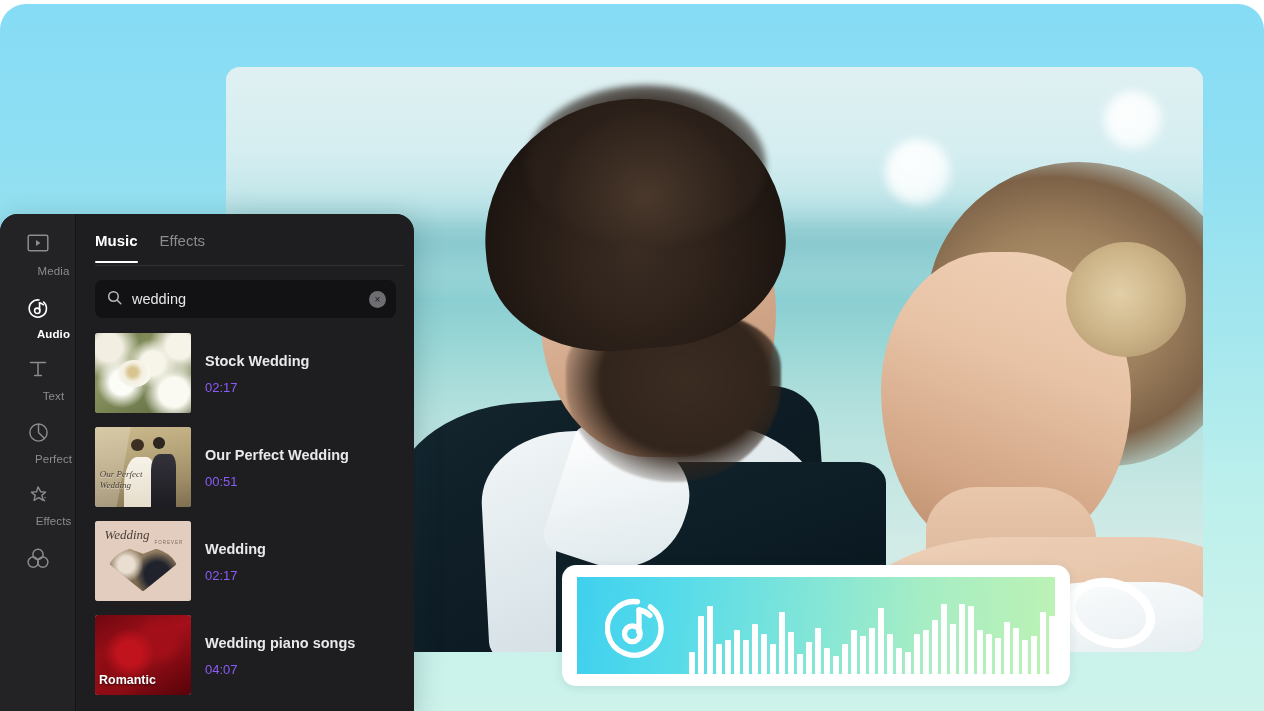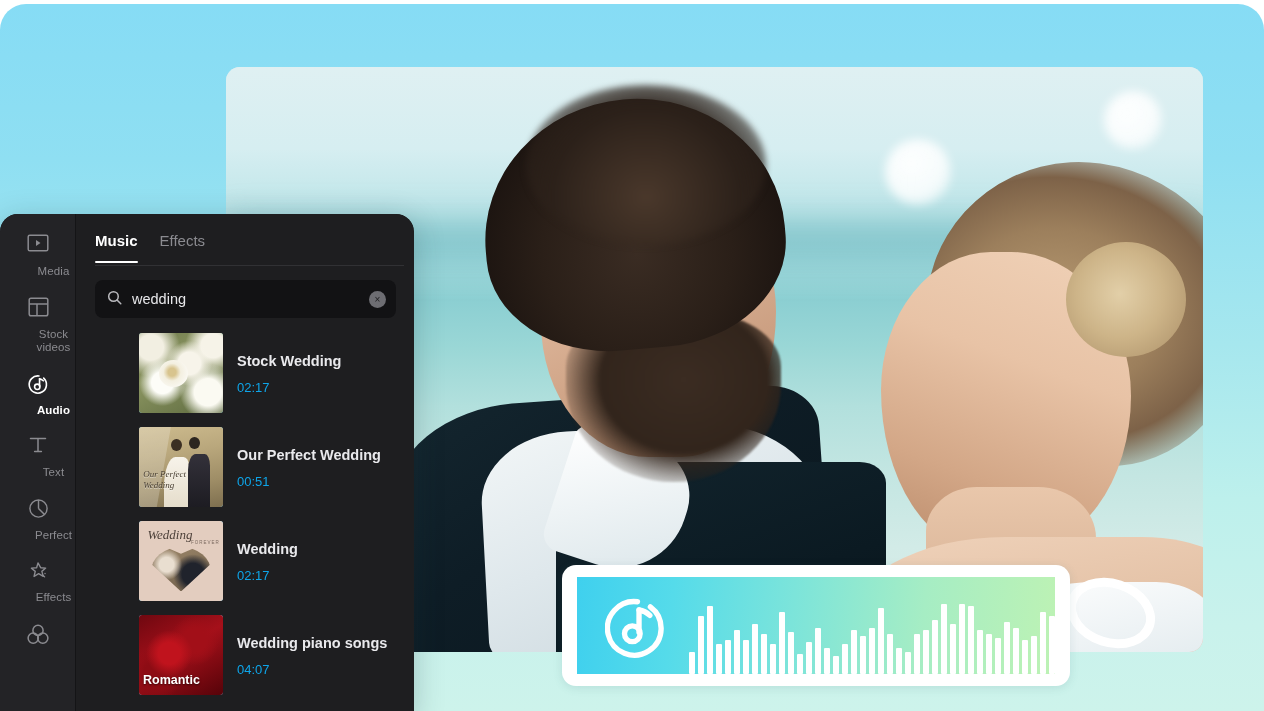--- a/index.html
+++ b/index.html
@@ -342,39 +342,38 @@
   }
   .track {
     display: flex;
     align-items: center;
     gap: 14px;
     padding: 7px 18px;
     cursor: pointer;
   }
   .thumb {
     position: relative;
-    width: 84px; height: 80px;
+    width: 96px; height: 80px;
     border-radius: 3px;
     overflow: hidden;
     flex: none;
     background: #7dd3fc;
-    margin-left: 44px;
   }
   .track-meta { min-width: 0; }
   .track-title {
     font-size: 14.5px;
     font-weight: bold;
     color: #e9e9ec;
     line-height: 19px;
     white-space: nowrap;
   }
   .track-dur {
     margin-top: 9px;
     font-size: 13px;
-    color: #0ea5e9;
+    color: #8b5cf6;
   }
 
   
   .art-roses-white {
     position: absolute; inset: 0;
     background:
       radial-gradient(circle at 28% 62%, #fdfdf8 0 14%, rgba(253,253,248,0) 30%),
       radial-gradient(circle at 60% 38%, #f7f4ea 0 16%, rgba(247,244,234,0) 32%),
       radial-gradient(circle at 82% 74%, #fbfaf2 0 15%, rgba(251,250,242,0) 31%),
       radial-gradient(circle at 14% 18%, #f2efe2 0 13%, rgba(242,239,226,0) 30%),
@@ -554,30 +553,20 @@
         <div class="rail-item">
           <span class="rail-icon">
             <svg width="22" height="18" viewBox="0 0 22 18" fill="none">
               <rect x="1.2" y="1.2" width="19.6" height="15.6" rx="1.6" stroke="currentColor" stroke-width="1.5"></rect>
               <path d="M9 6l4.5 3L9 12V6z" fill="currentColor"></path>
             </svg>
           </span>
           <span class="rail-label">Media</span>
         </div>
 
-        <div class="rail-item">
-          <span class="rail-icon">
-            <svg width="21" height="20" viewBox="0 0 21 20" fill="none">
-              <rect x="1.2" y="1.2" width="18.6" height="17.6" rx="1.8" stroke="currentColor" stroke-width="1.5"></rect>
-              <path d="M1.2 7h18.6M9 7v11.8" stroke="currentColor" stroke-width="1.5"></path>
-            </svg>
-          </span>
-          <span class="rail-label" style="white-space:pre-line">Stock
-videos</span>
-        </div>
 
         <div class="rail-item active">
           <span class="rail-icon">
             <svg width="23" height="23" viewBox="0 0 24 24" fill="none">
               <path d="M17.4 5.4A9 9 0 1 1 12.5 3.1" stroke="currentColor" stroke-width="1.7" stroke-linecap="round" fill="none"></path>
               <path d="M13.1 6.1v7.6" stroke="currentColor" stroke-width="1.7" stroke-linecap="round"></path>
               <path d="M13.1 6.1c1.5.25 2.8 1 3.9 2" stroke="currentColor" stroke-width="1.7" stroke-linecap="round" fill="none"></path>
               <circle cx="10.7" cy="14.4" r="2.8" stroke="currentColor" stroke-width="1.7" fill="none"></circle>
             </svg>
           </span>

